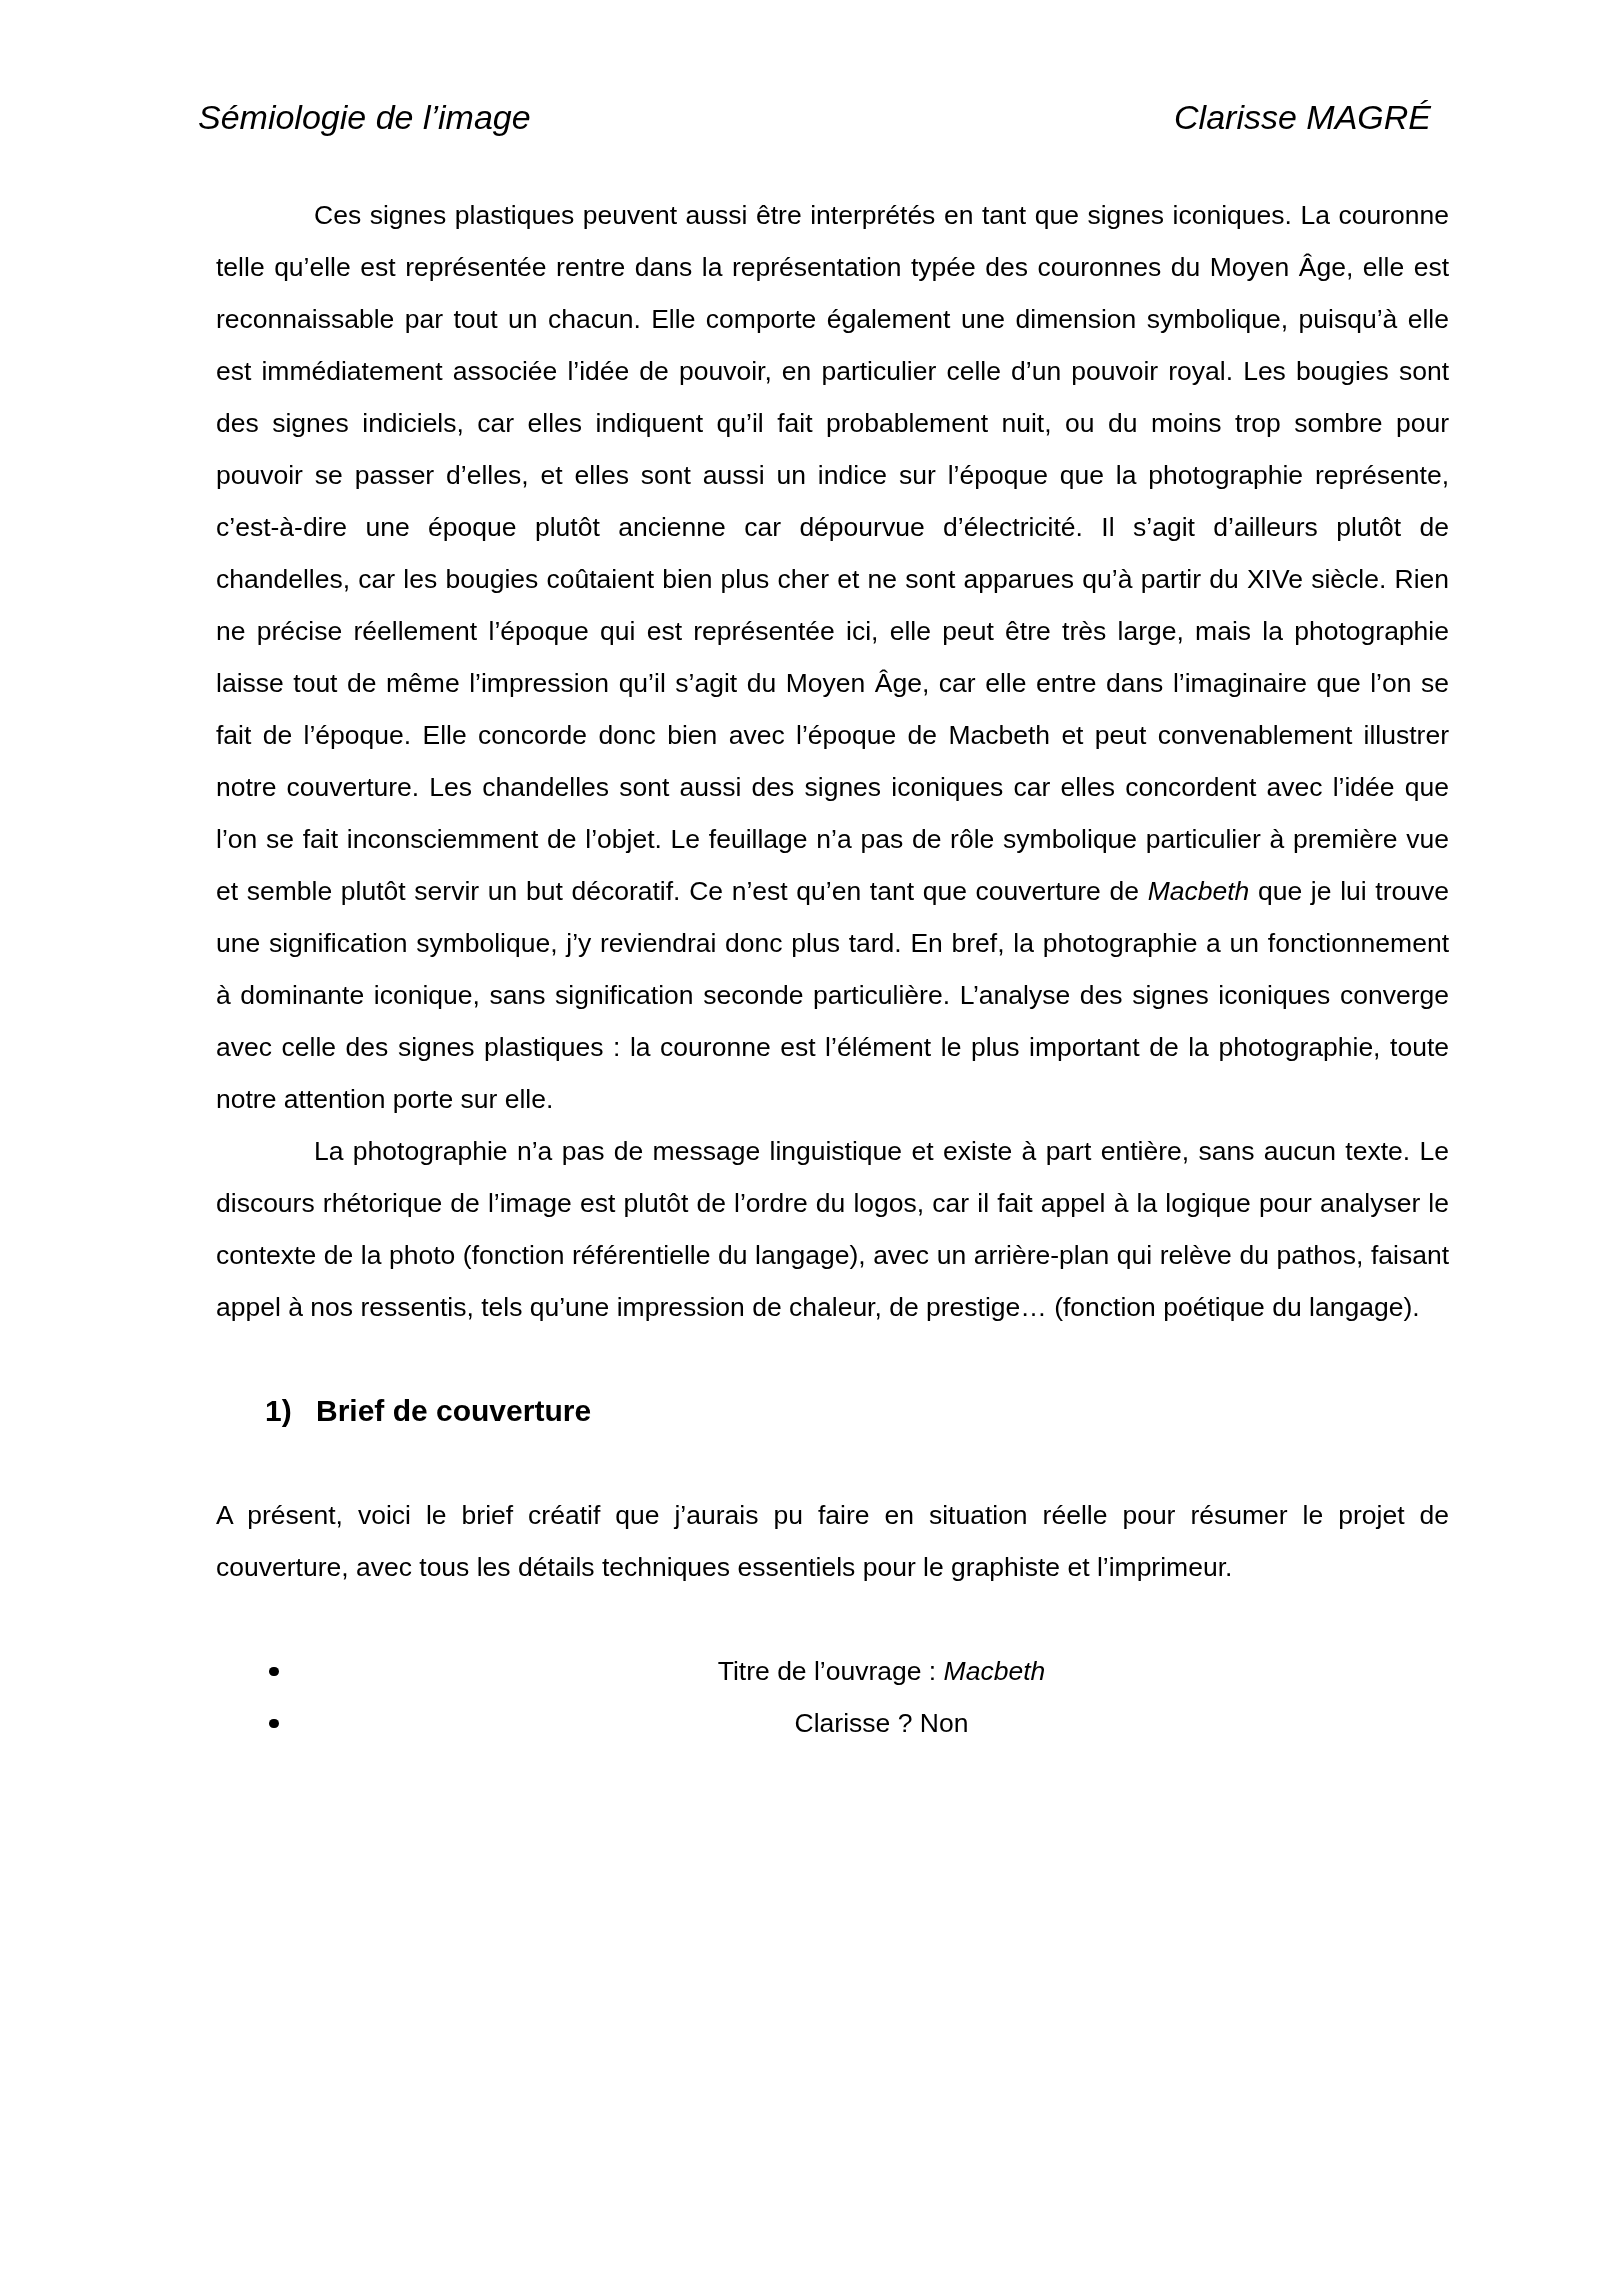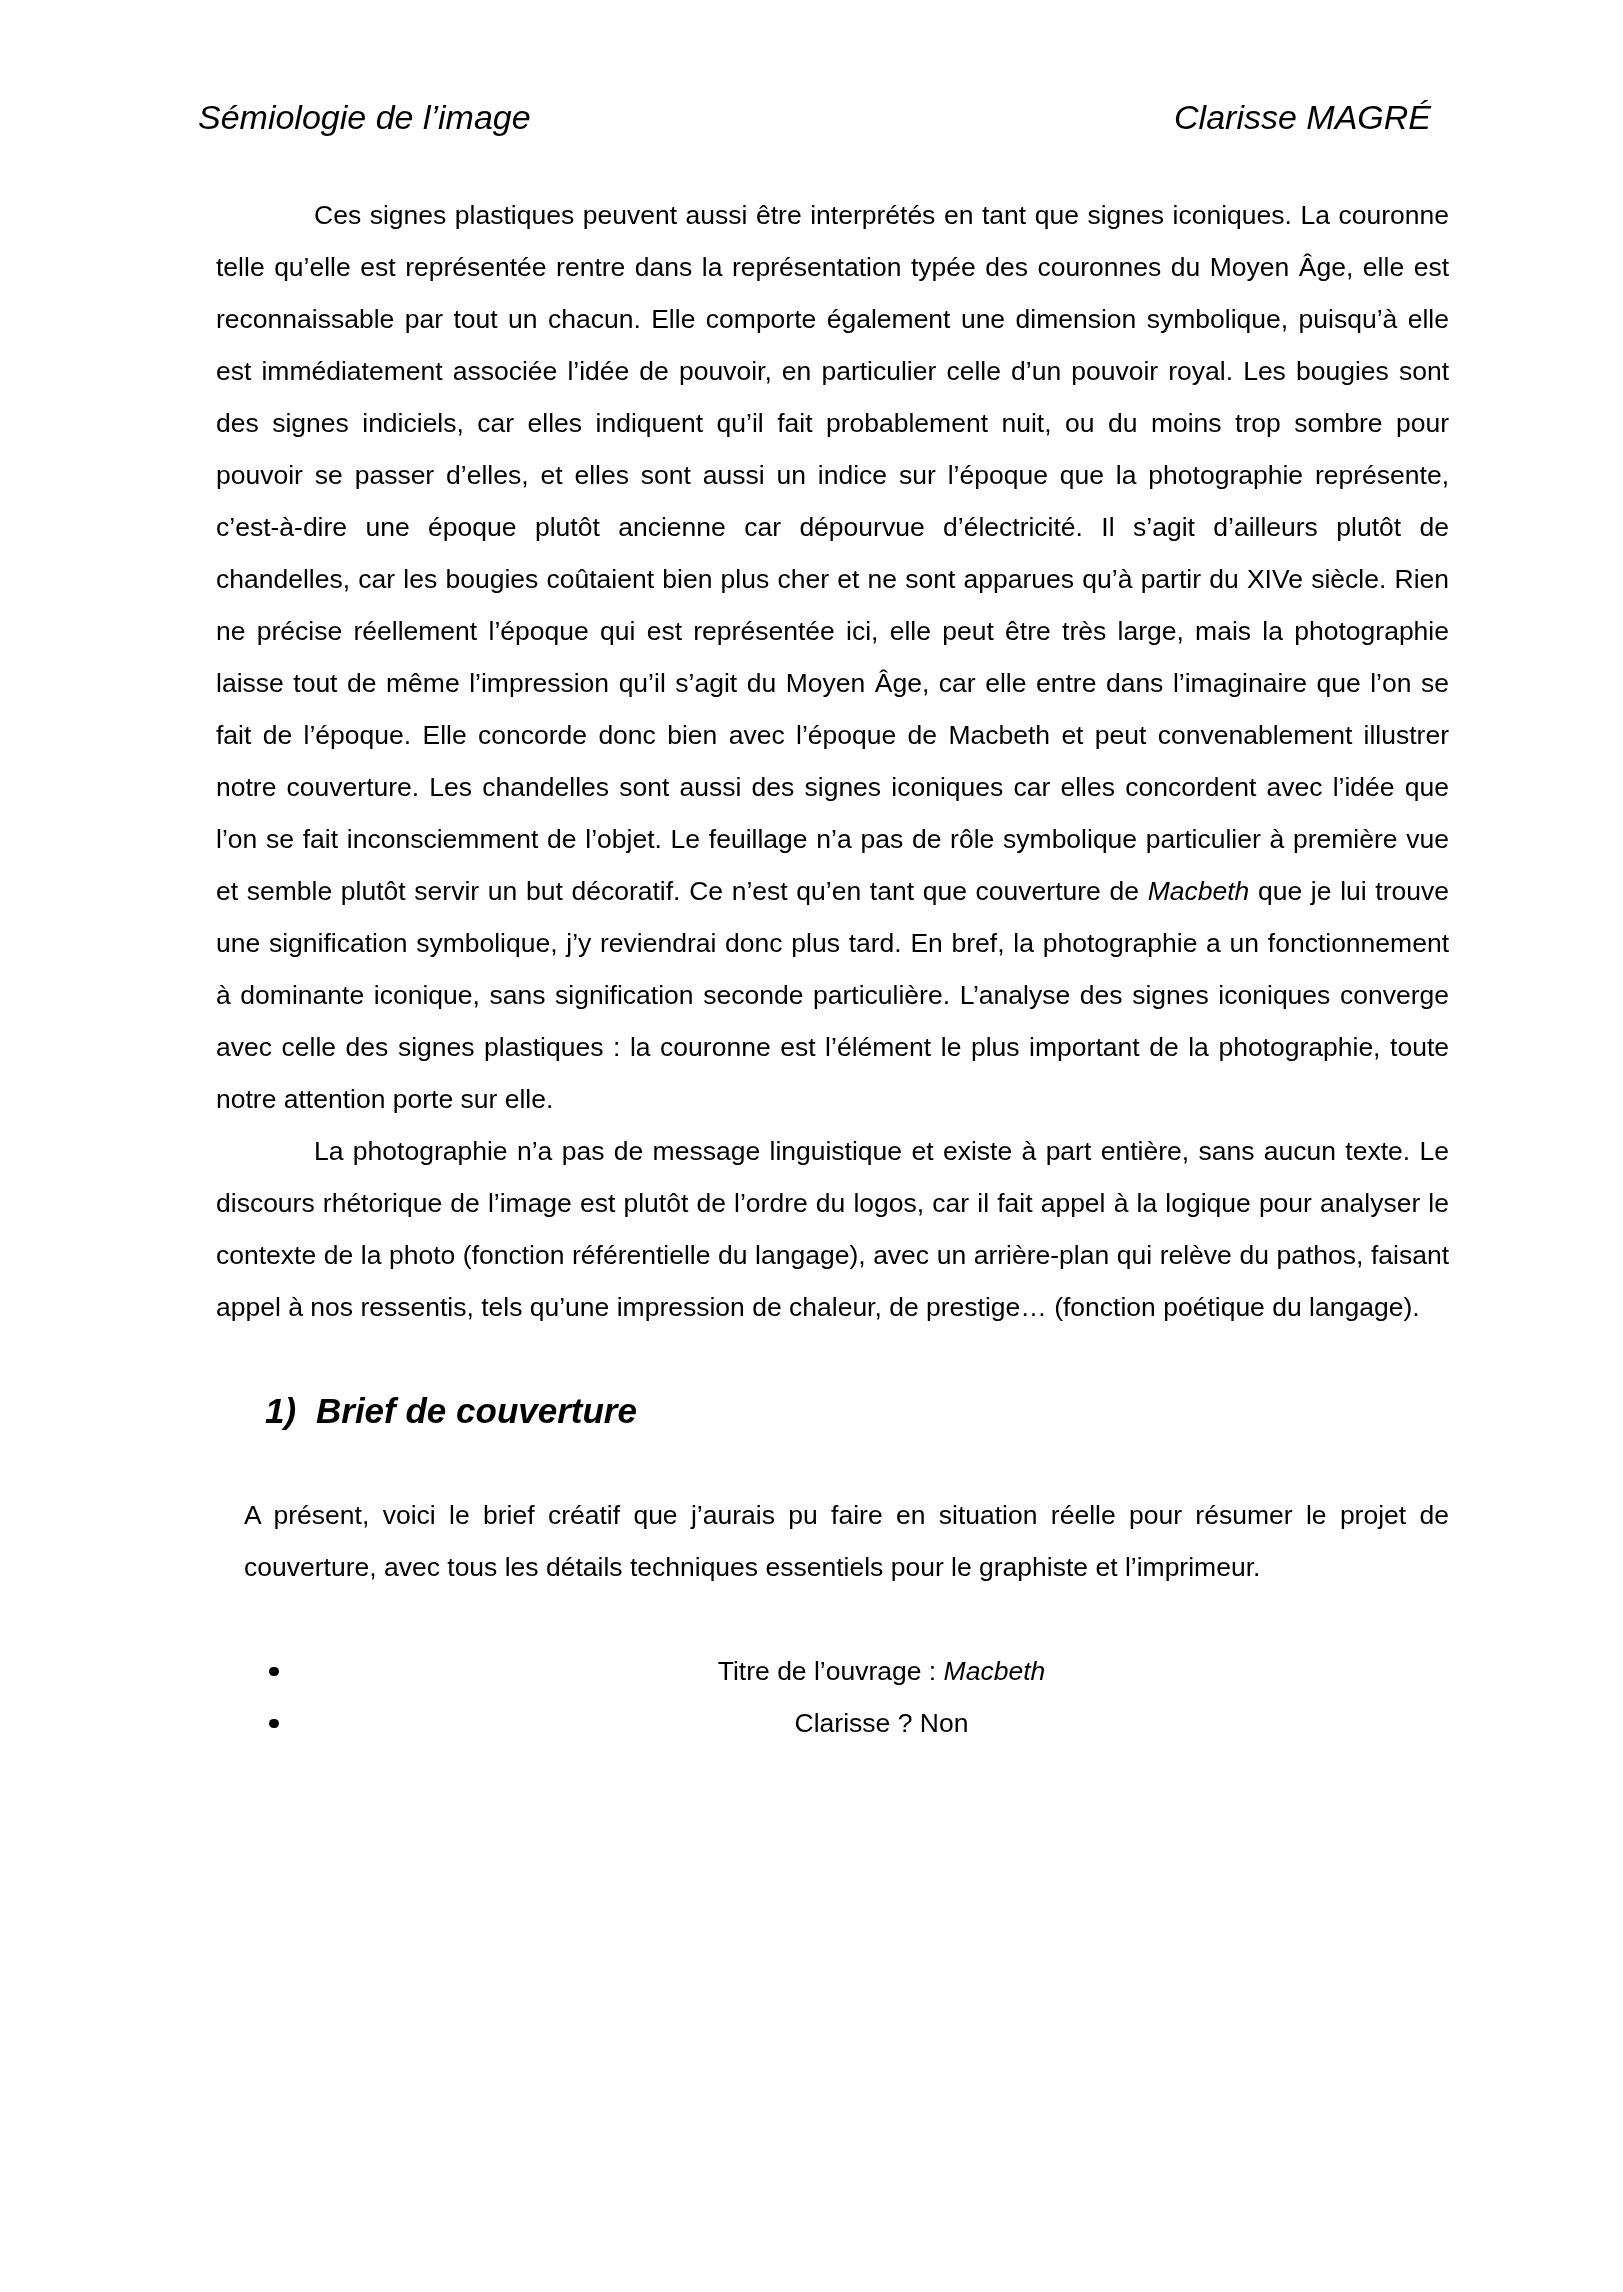--- a/index.html
+++ b/index.html
@@ -10,24 +10,24 @@
     .header {
       position: absolute; top: 98px; left: 198px; width: 1233px;
       display: flex; justify-content: space-between;
       font-style: italic; font-size: 34px;
     }
     .content {
       position: absolute; top: 189px; left: 216px; width: 1233px;
       font-size: 26.5px; line-height: 52px;
     }
     .para { text-align: justify; margin: 0; text-indent: 98px; }
-    .para.noindent { text-indent: 0; margin-left: 28px; }
+    .para.noindent { text-indent: 0; }
     .h1 { font-weight: bold; font-size: 27.4px; margin-top: 104px; line-height: 52px; }
     .h1 .num { display: inline-block; width: 51px; }
-    .h2 { font-weight: bold; font-size: 35px; margin-top: 52px; padding-left: 49px; line-height: 52px; font-style: italic; }
+    .h2 { font-weight: bold; font-size: 30px; margin-top: 52px; padding-left: 49px; line-height: 52px; }
     .h2 .num { display: inline-block; width: 51px; }
     .gap { height: 52px; }
     ul.bullets { list-style: none; margin: 0; padding: 0; text-align: center; }
     ul.bullets li { position: relative; padding-left: 98px; line-height: 52px; }
     ul.bullets li .bullet {
       position: absolute; left: 53px; top: 21.6px; width: 9.8px; height: 9.8px;
       border-radius: 50%; background: #000;
     }
     em { font-style: italic; }
   </style>

